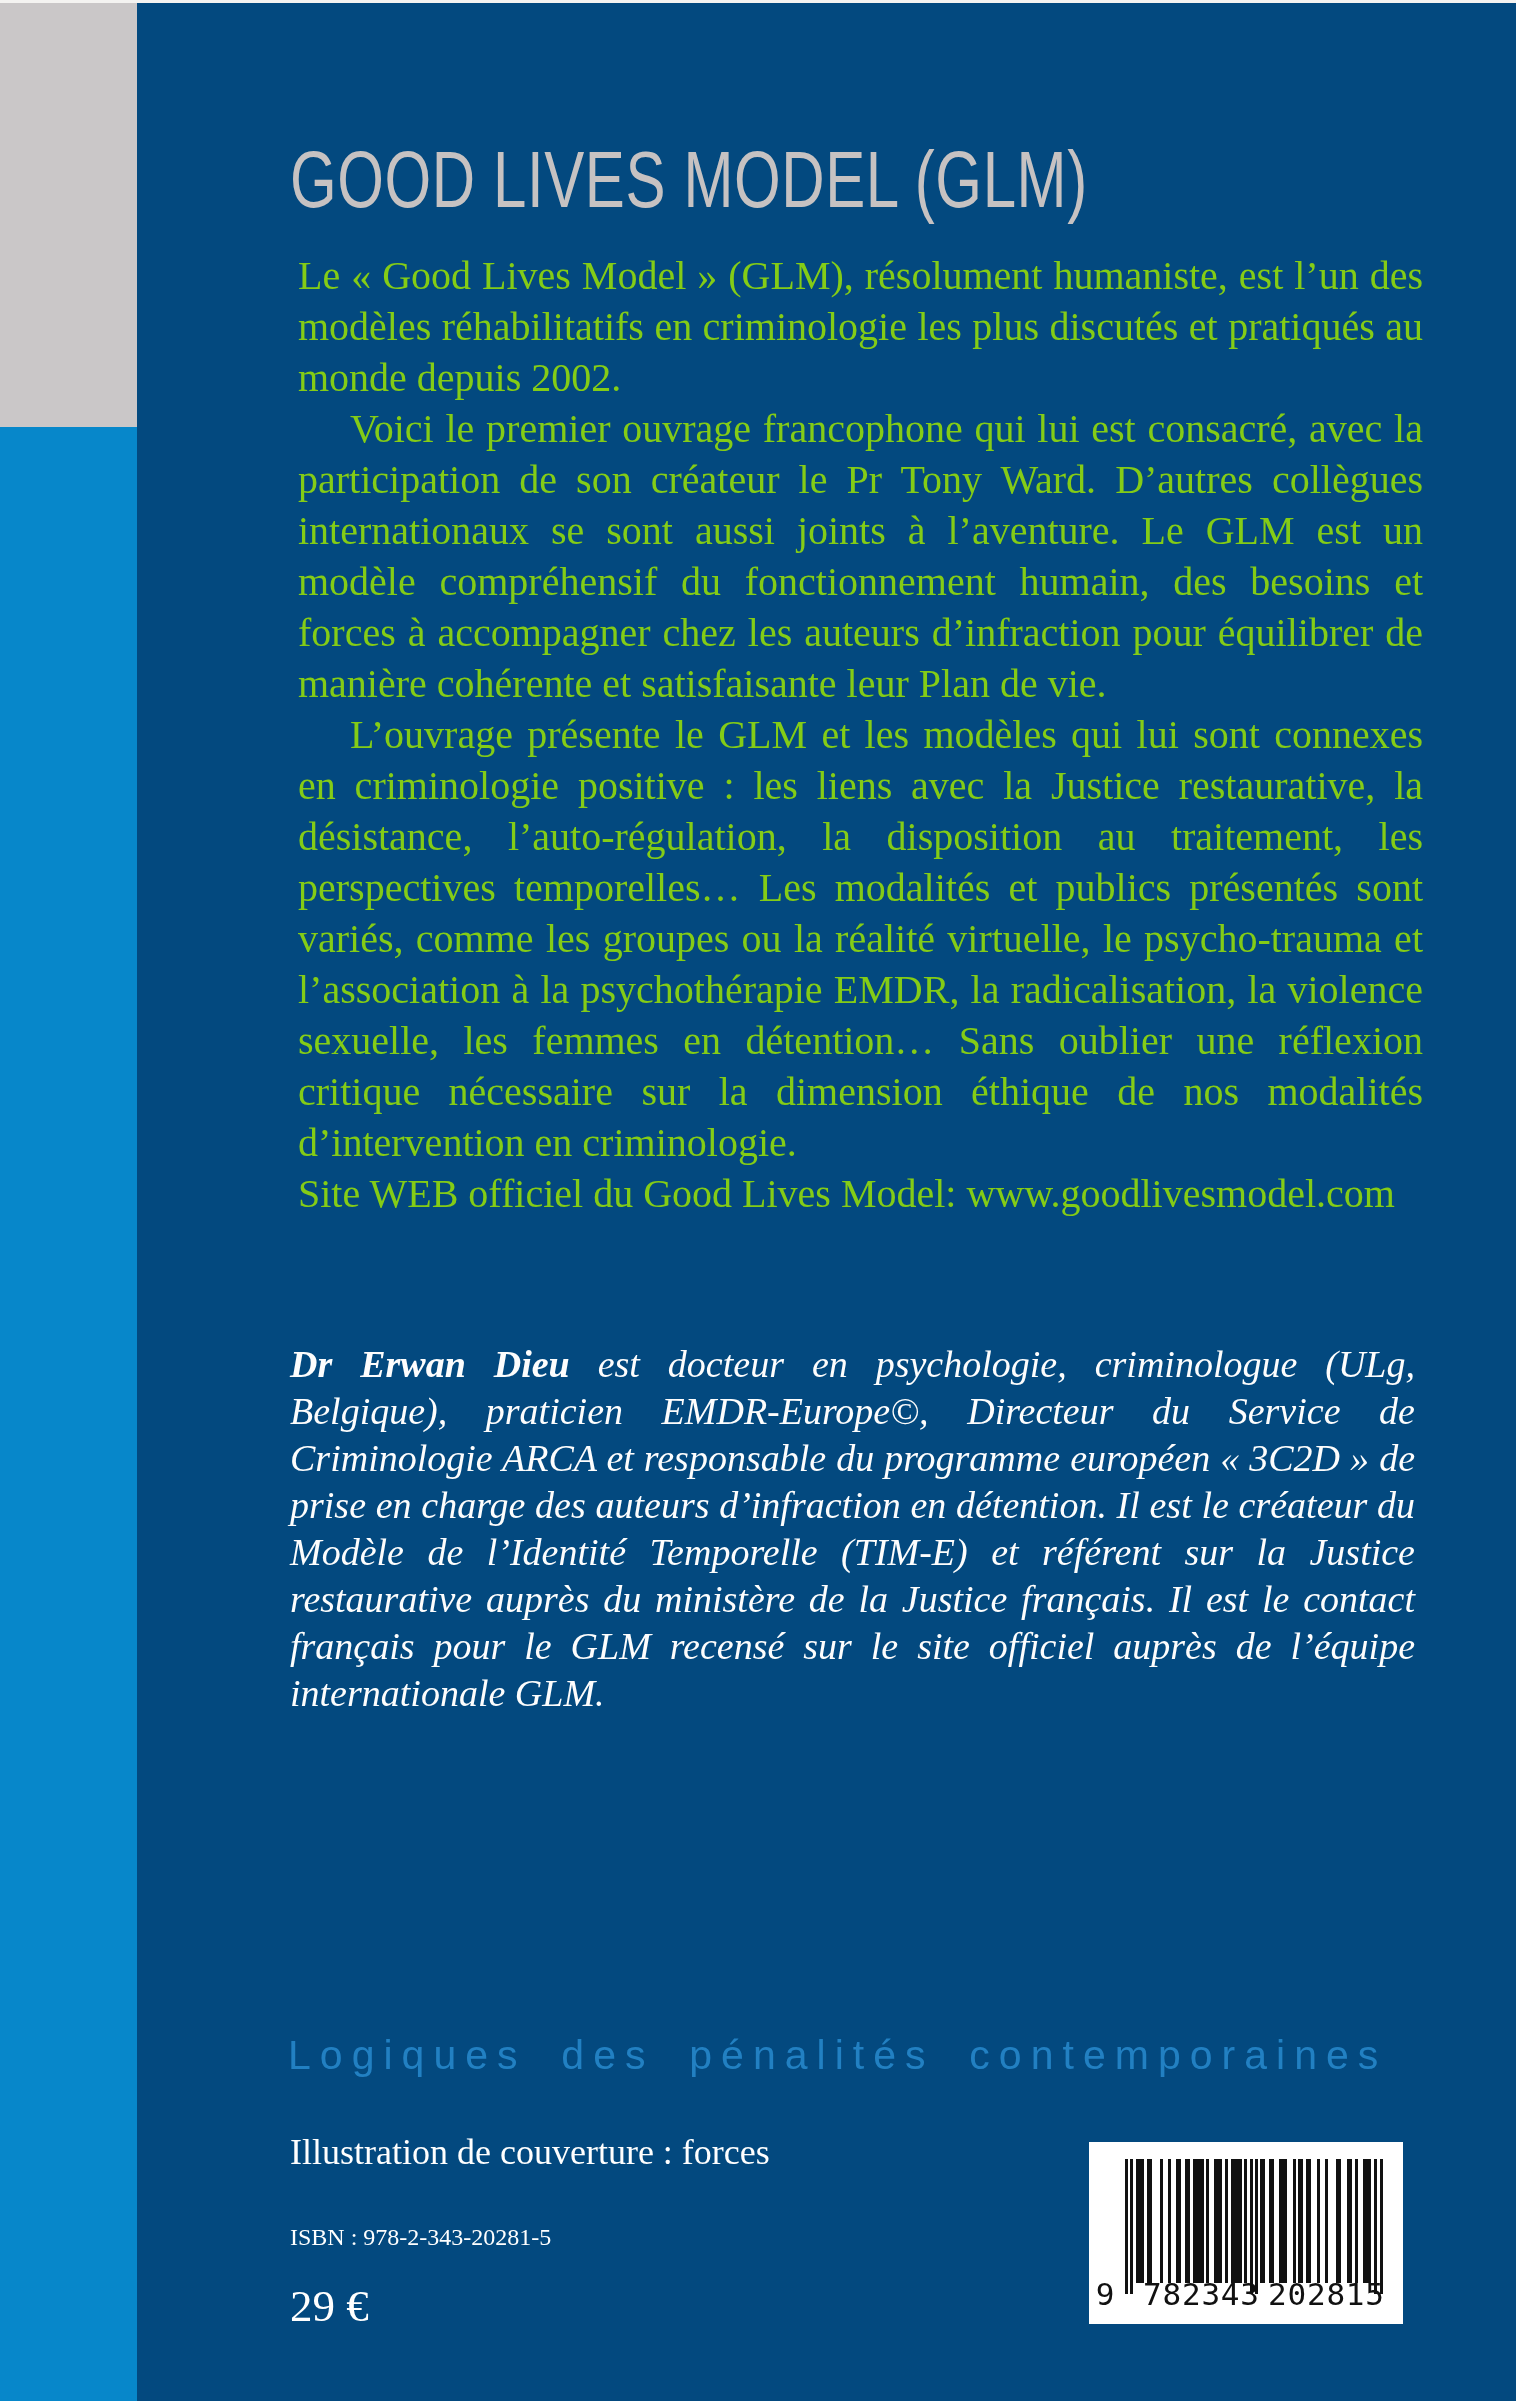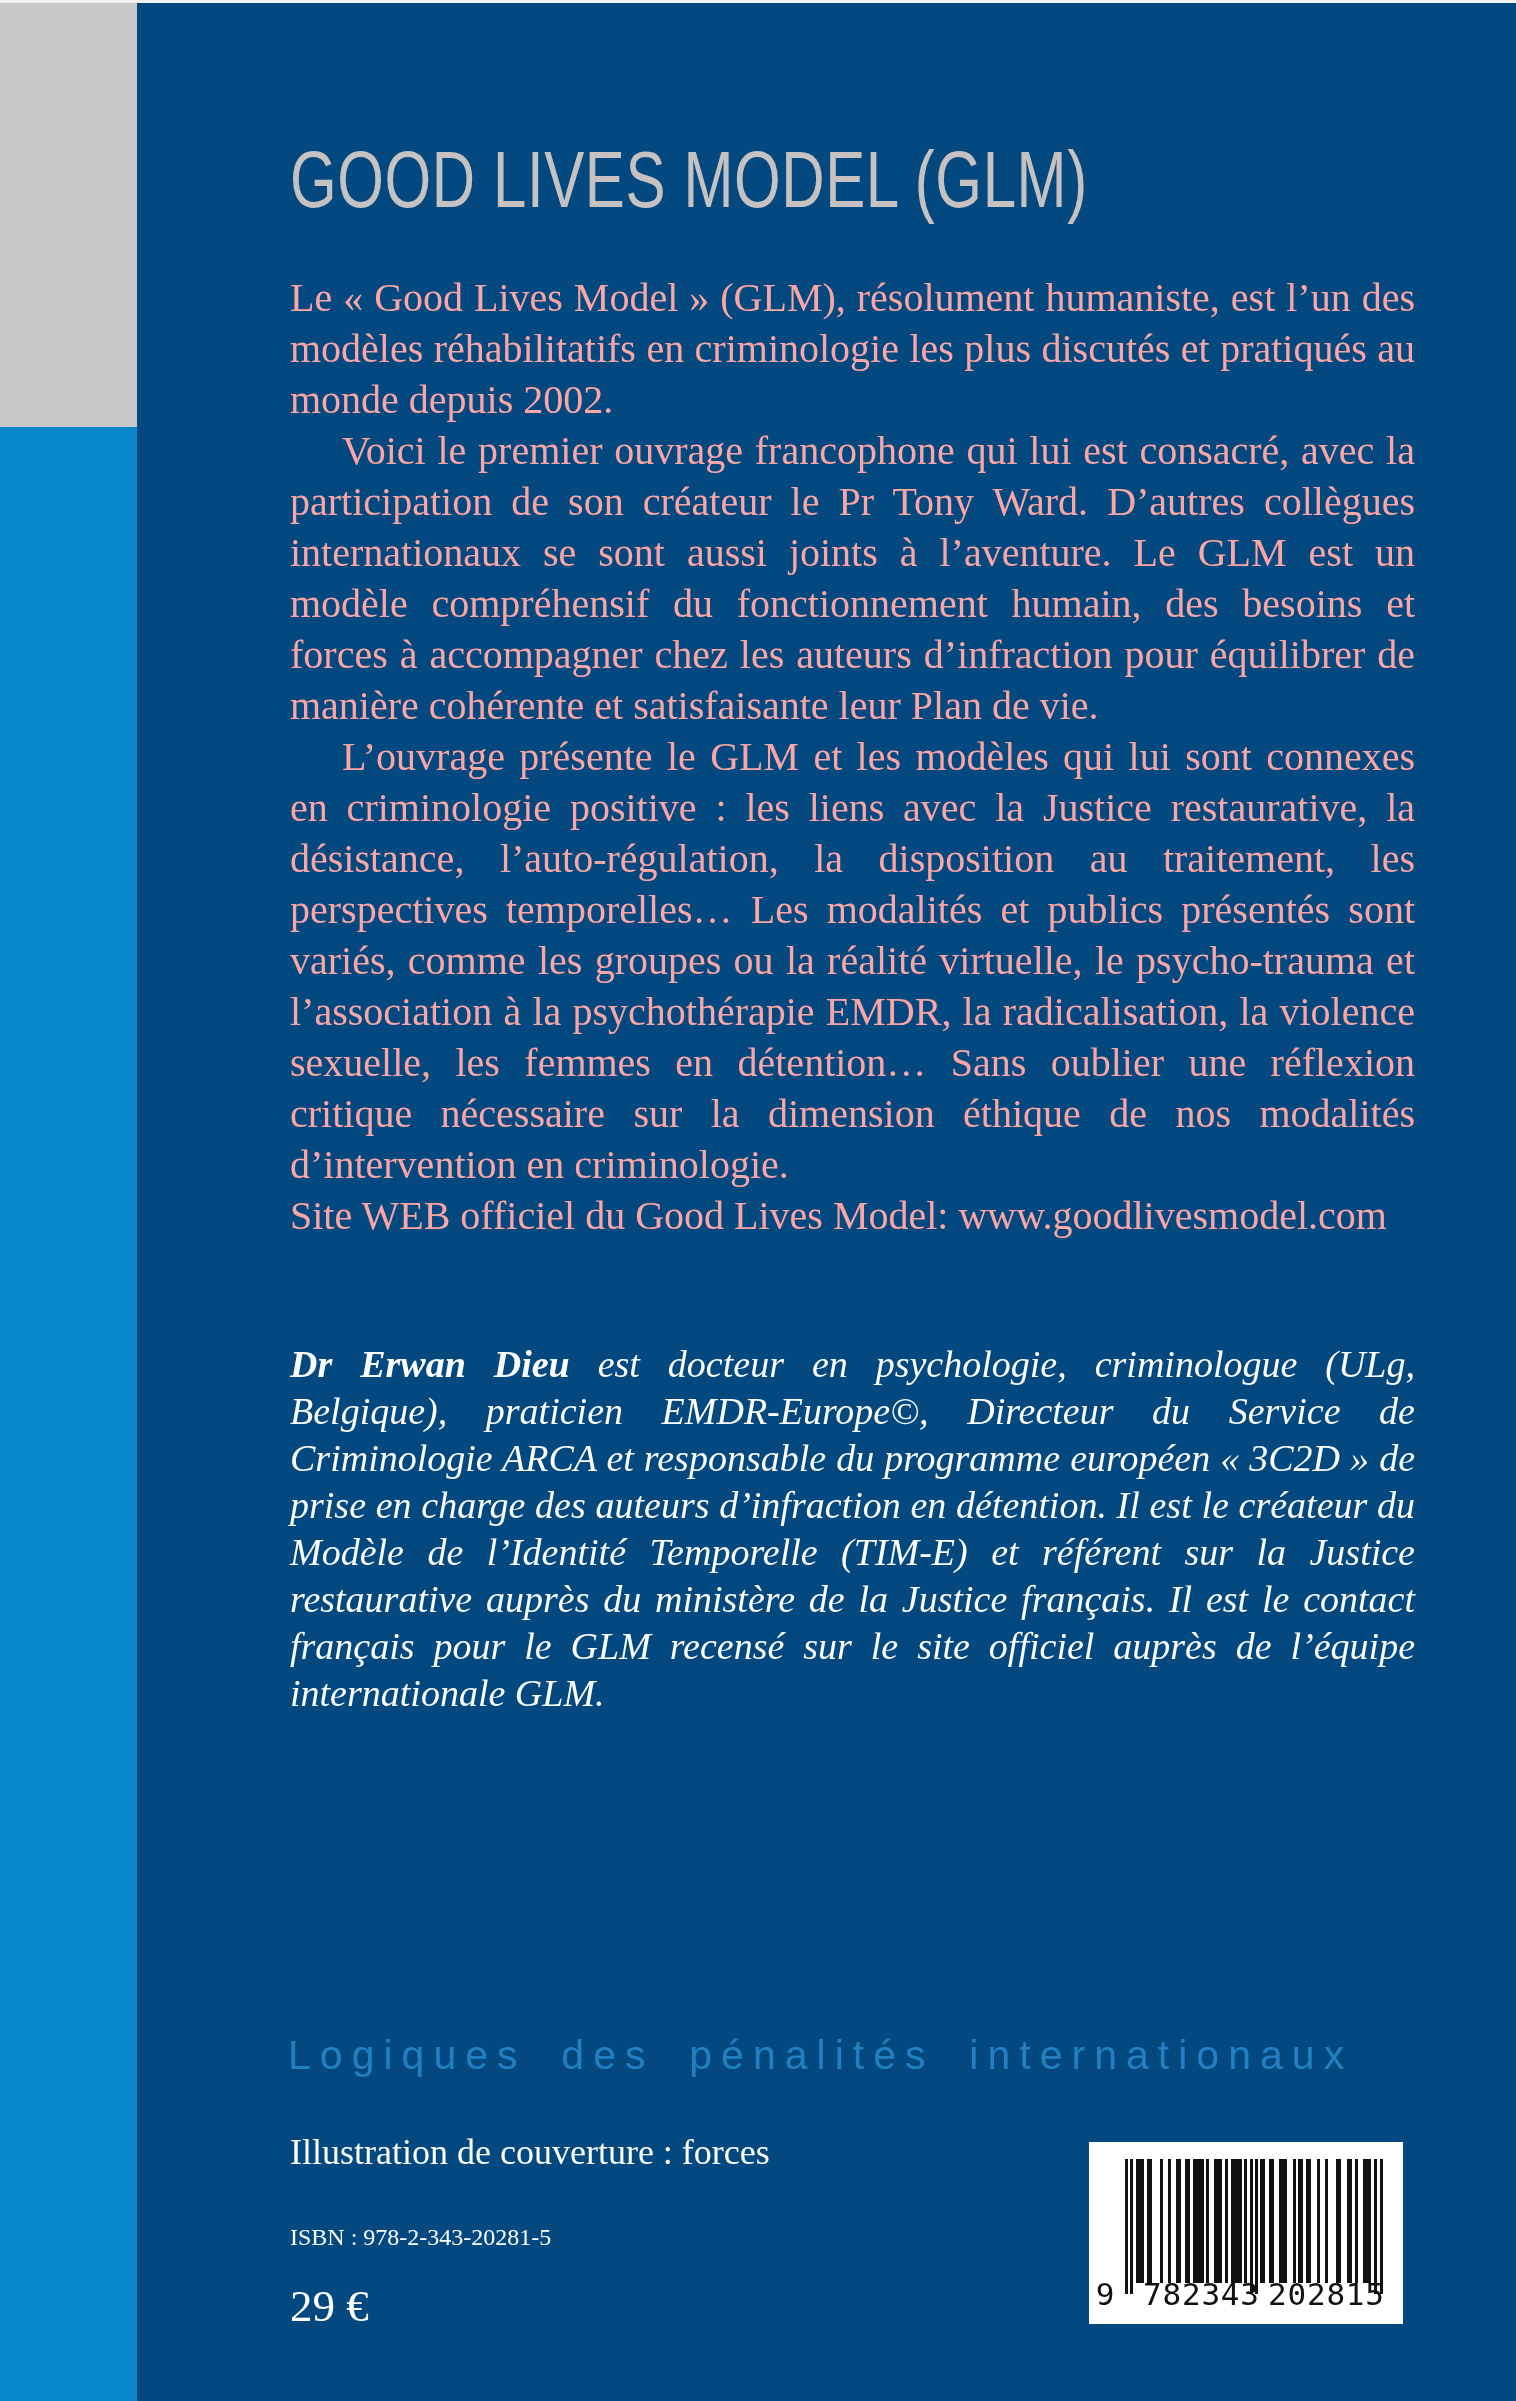--- a/index.html
+++ b/index.html
@@ -13,22 +13,22 @@
   .strip-blue{position:absolute;left:0;top:427px;width:137px;height:1974px;background:#0787ca;}
 
   .title{
     position:absolute;left:290px;top:140px;
     color:#c6c2c2;font-family:"Liberation Sans",sans-serif;
     font-size:80px;line-height:1;white-space:nowrap;
     transform:scaleX(.75);transform-origin:left top;letter-spacing:0.8px;
   }
 
   .synopsis{
-    position:absolute;left:290px;top:250px;width:1125px;
-    color:#fca5a5;font-size:40px;line-height:51px;text-align:justify;margin-top:22px;
+    position:absolute;left:298px;top:250px;width:1125px;
+    color:#84cc16;font-size:40px;line-height:51px;text-align:justify;
   }
   .synopsis p{margin:0;}
   .indent{text-indent:52px;}
   .website{text-align:left;}
 
   .bio{
     position:absolute;left:290px;top:1341px;width:1125px;
     color:#fdfdfd;font-size:38px;line-height:47px;text-align:justify;
     font-style:italic;
   }
@@ -78,21 +78,21 @@
   <div class="synopsis">
     <p>Le « Good Lives Model » (GLM), résolument humaniste, est l’un des modèles réhabilitatifs en criminologie les plus discutés et pratiqués au monde depuis 2002.</p>
     <p class="indent">Voici le premier ouvrage francophone qui lui est consacré, avec la participation de son créateur le Pr Tony Ward. D’autres collègues internationaux se sont aussi joints à l’aventure. Le GLM est un modèle compréhensif du fonctionnement humain, des besoins et forces à accompagner chez les auteurs d’infraction pour équilibrer de manière cohérente et satisfaisante leur Plan de vie.</p>
     <p class="indent">L’ouvrage présente le GLM et les modèles qui lui sont connexes en criminologie positive : les liens avec la Justice restaurative, la désistance, l’auto-régulation, la disposition au traitement, les perspectives temporelles… Les modalités et publics présentés sont variés, comme les groupes ou la réalité virtuelle, le psycho-trauma et l’association à la psychothérapie EMDR, la radicalisation, la violence sexuelle, les femmes en détention… Sans oublier une réflexion critique nécessaire sur la dimension éthique de nos modalités d’intervention en criminologie.</p>
     <p class="website">Site WEB officiel du Good Lives Model: www.goodlivesmodel.com</p>
   </div>
 
   <div class="bio"><span class="bold">Dr Erwan Dieu</span><span> est docteur en psychologie, criminologue (ULg, Belgique), praticien EMDR-Europe©, Directeur du Service de Criminologie ARCA et responsable du programme européen « 3C2D » de prise en charge des auteurs d’infraction en détention. Il est le créateur du Modèle de l’Identité Temporelle (TIM-E) et référent sur la Justice restaurative auprès du ministère de la Justice français. Il est le contact français pour le GLM recensé sur le site officiel auprès de l’équipe internationale GLM.</span></div>
 
 
-  <div class="collection">Logiques des pénalités internationaux</div>
+  <div class="collection">Logiques des pénalités contemporaines</div>
 
   <div class="illustration">Illustration de couverture : forces</div>
   <div class="isbn">ISBN : 978-2-343-20281-5</div>
   <div class="price">29 €</div>
 
   <div class="barcode">
     <div class="bars">
         <div style="left: 0px; width: 2.7px; height: 135px;"></div>
         <div style="left: 5.4px; width: 2.7px; height: 135px;"></div>
         <div style="left: 10.8px; width: 8.1px; height: 124px;"></div>

